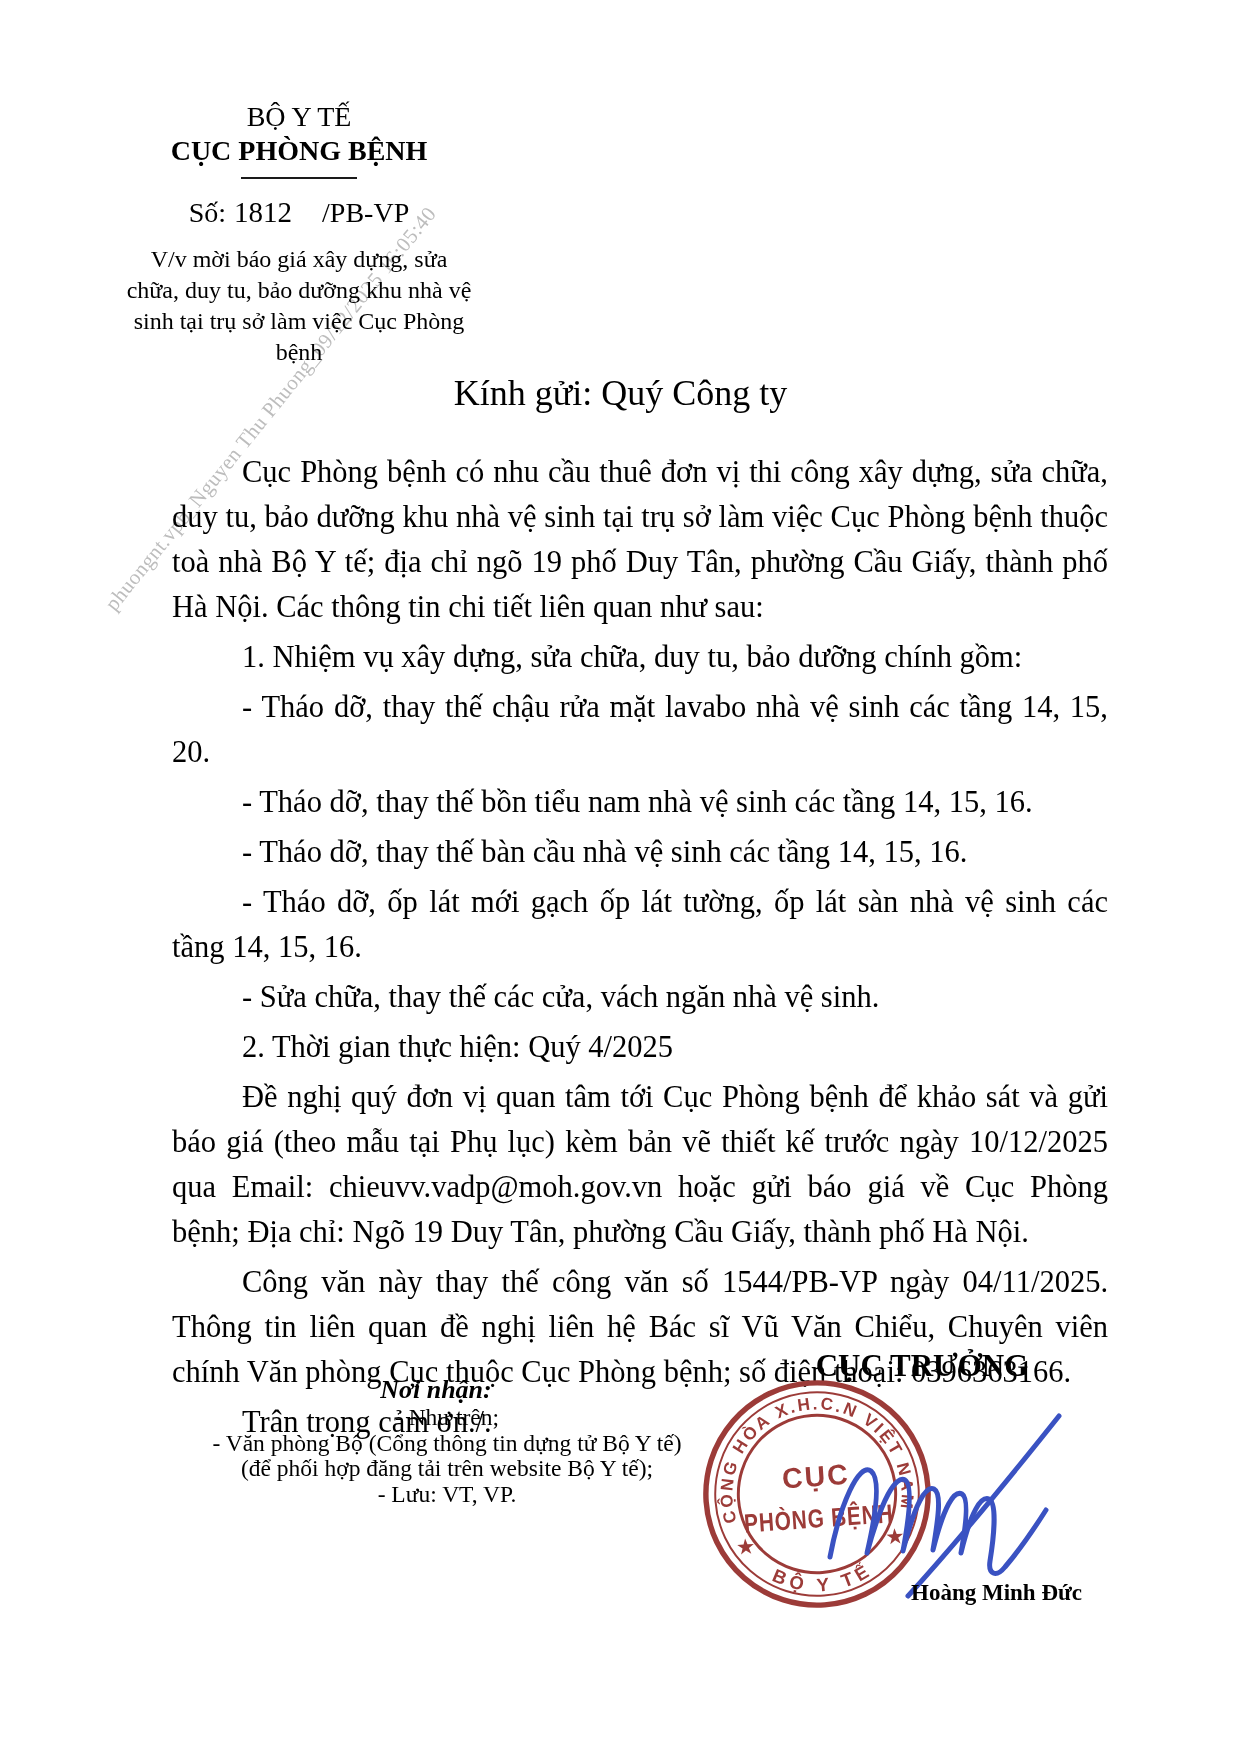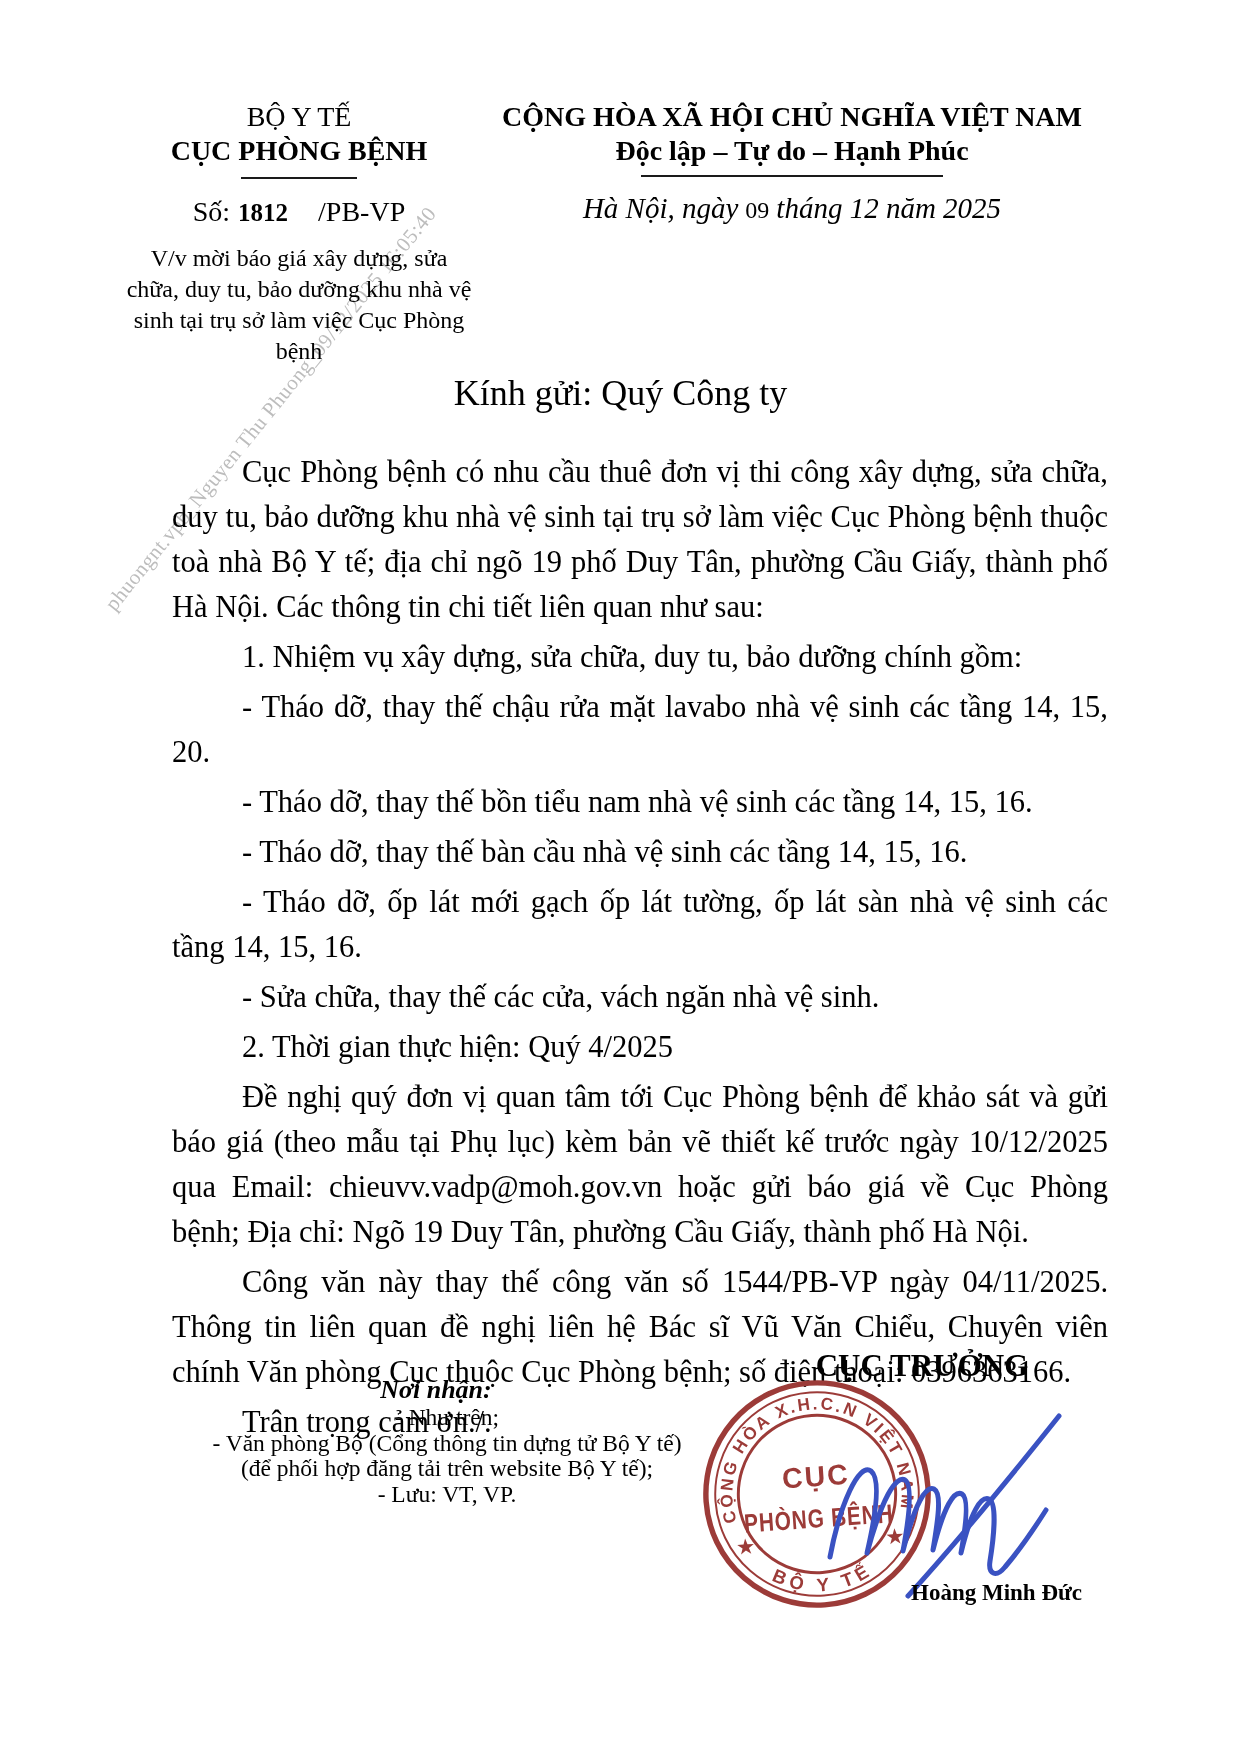--- a/index.html
+++ b/index.html
@@ -22,21 +22,21 @@
   }
   
   .hdr-left{position:absolute;left:118px;top:100px;width:362px;text-align:center;z-index:2;}
   .hdr-right{position:absolute;left:482px;top:100px;width:620px;text-align:center;z-index:2;}
   .h-line{font-size:28px;line-height:34px;}
   .bold{font-weight:bold;}
   .rule{height:2px;background:#1a1a1a;}
   .rule-left{width:116px;margin:9px auto 0;}
   .rule-right{width:302px;margin:7px auto 0;}
   .doc-no{margin-top:17px;font-size:28px;}
-  .doc-no-val{font-size:25px;margin:0 30px 0 8px;font-weight:bold;}
+  .doc-no-val{font-size:29px;margin:0 30px 0 8px;}
   .subject{margin-top:15px;font-size:24px;line-height:31px;width:352px;margin-left:auto;margin-right:auto;}
   .date-line{margin-top:15px;font-size:29px;font-style:italic;}
   .date-day{font-style:normal;font-size:24px;margin:0 7px;}
   
   .salutation{position:absolute;left:0;top:372px;width:1241px;text-align:center;font-size:36px;z-index:2;}
   .body-block{position:absolute;left:172px;top:450px;width:936px;font-size:30.5px;line-height:45px;text-align:justify;z-index:2;}
   .body-block p{margin:0 0 5px 0;text-indent:70px;}
   
   .sig-title{position:absolute;left:762px;top:1348px;width:320px;text-align:center;font-weight:bold;font-size:31px;z-index:2;}
   .stamp-svg{position:absolute;left:699px;top:1376px;z-index:3;}
@@ -64,26 +64,20 @@
   <div class="watermark">phuongnt.vpb_Nguyen Thu Phuong_09/12/2025 16:05:40</div>
 
   <div class="hdr-left">
     <div class="h-line">BỘ Y TẾ</div>
     <div class="h-line bold">CỤC PHÒNG BỆNH</div>
     <div class="rule rule-left"></div>
     <div class="doc-no"><span>Số:</span><span class="doc-no-val">1812</span><span>/PB-VP</span></div>
     <div class="subject">V/v mời báo giá xây dựng, sửa chữa, duy tu, bảo dưỡng khu nhà vệ sinh tại trụ sở làm việc Cục Phòng bệnh</div>
   </div>
 
-  <div class="hdr-right">
-    <div class="h-line bold">CỘNG HÒA XÃ HỘI CHỦ NGHĨA VIỆT NAM</div>
-    <div class="h-line bold">Độc lập – Tự do – Hạnh Phúc</div>
-    <div class="rule rule-right"></div>
-    <div class="date-line"><span>Hà Nội, ngày</span><span class="date-day">09</span><span>tháng 12 năm 2025</span></div>
-  </div>
 
   <div class="salutation">Kính gửi: Quý Công ty</div>
 
   <div class="body-block">
     <p>Cục Phòng bệnh có nhu cầu thuê đơn vị thi công xây dựng, sửa chữa, duy tu, bảo dưỡng khu nhà vệ sinh tại trụ sở làm việc Cục Phòng bệnh thuộc toà nhà Bộ Y tế; địa chỉ ngõ 19 phố Duy Tân, phường Cầu Giấy, thành phố Hà Nội. Các thông tin chi tiết liên quan như sau:</p>
     <p>1. Nhiệm vụ xây dựng, sửa chữa, duy tu, bảo dưỡng chính gồm:</p>
     <p>- Tháo dỡ, thay thế chậu rửa mặt lavabo nhà vệ sinh các tầng 14, 15, 20.</p>
     <p>- Tháo dỡ, thay thế bồn tiểu nam nhà vệ sinh các tầng 14, 15, 16.</p>
     <p>- Tháo dỡ, thay thế bàn cầu nhà vệ sinh các tầng 14, 15, 16.</p>
     <p>- Tháo dỡ, ốp lát mới gạch ốp lát tường, ốp lát sàn nhà vệ sinh các tầng 14, 15, 16.</p>

